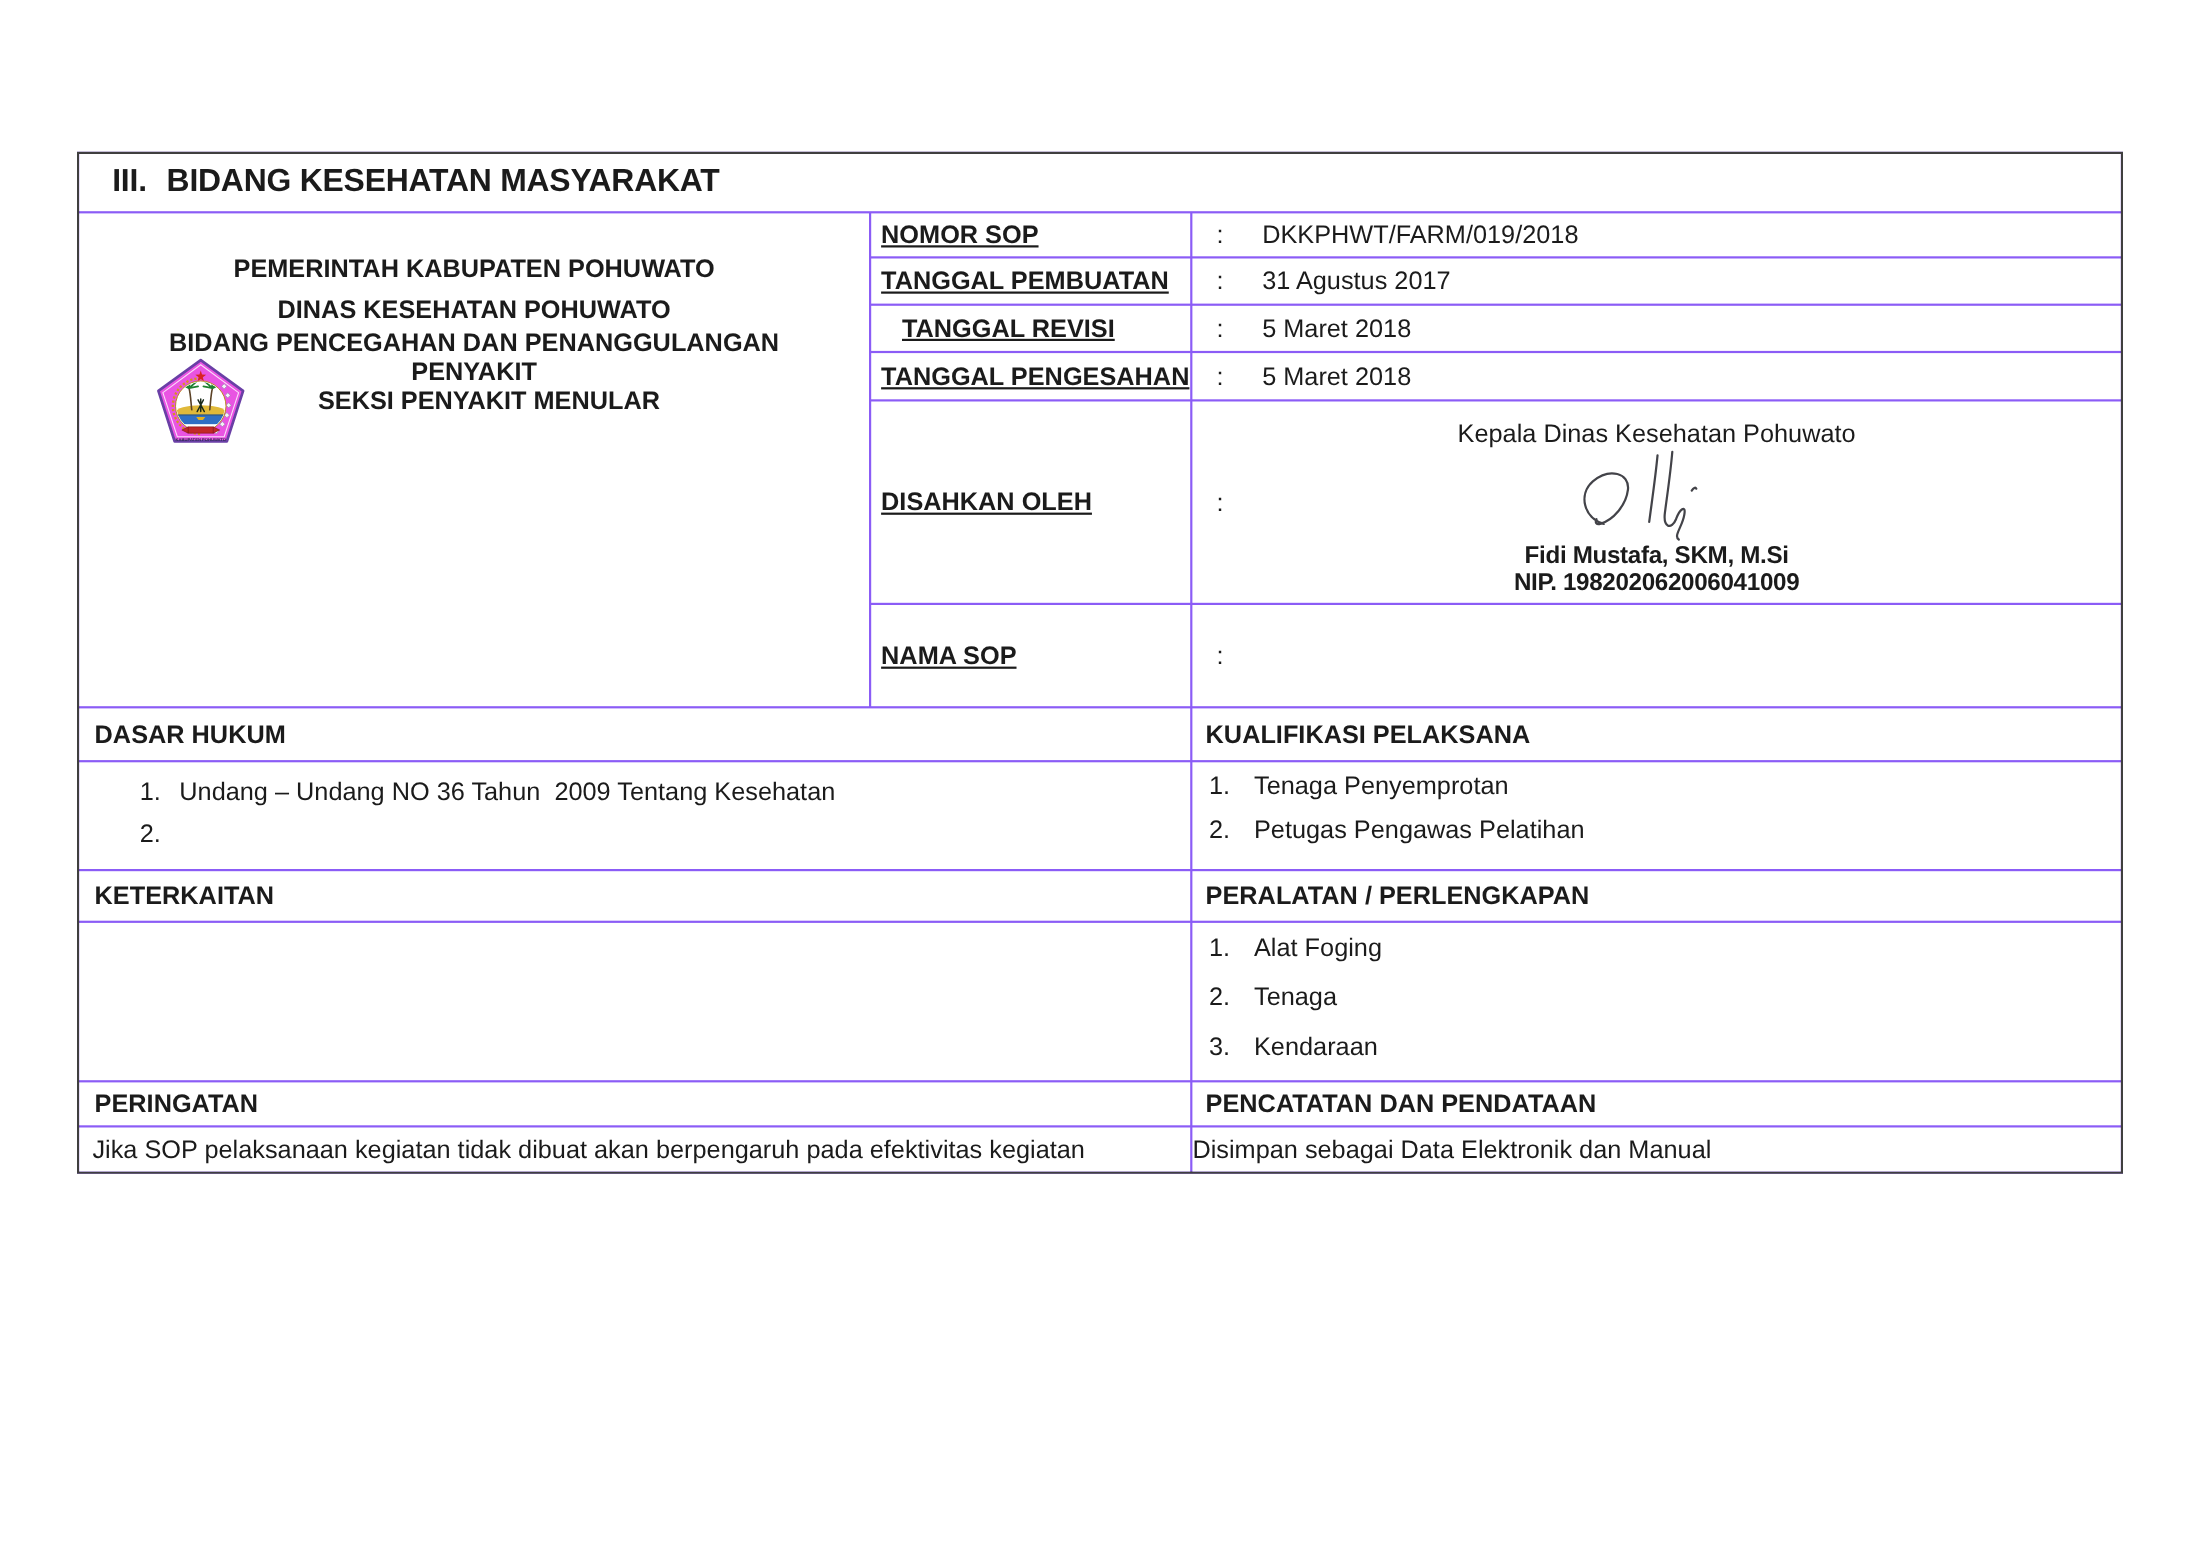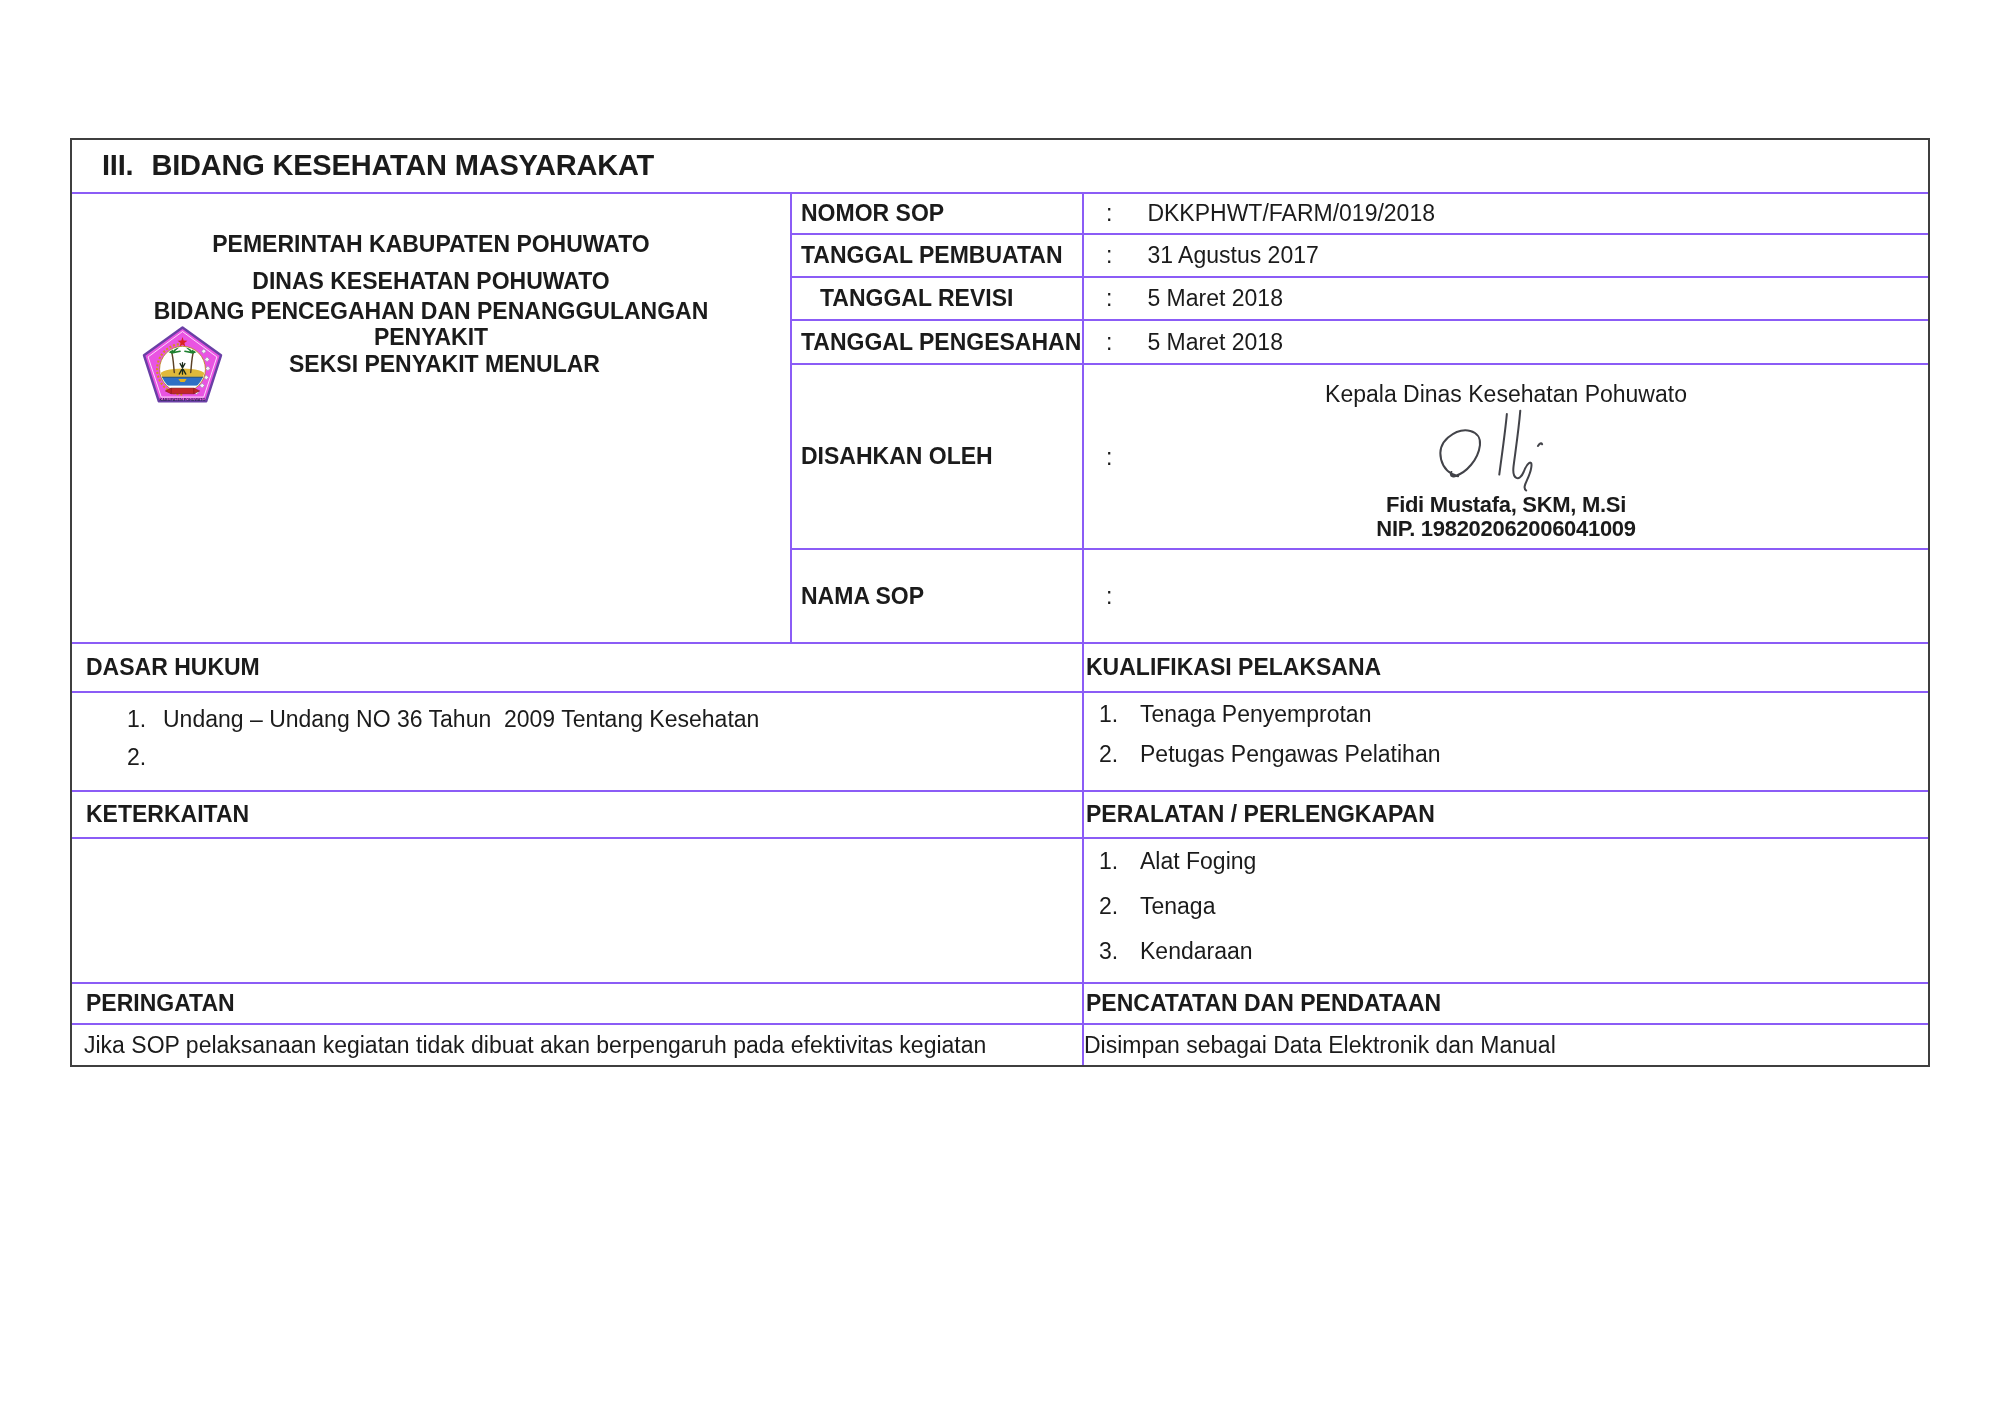--- a/index.html
+++ b/index.html
@@ -32,40 +32,40 @@
   .c-org{grid-column:1;grid-row:2/8;position:relative;text-align:center;
          font-weight:bold;padding-top:37px;}
   .org-line{line-height:26px;}
   .org-line.l2{margin-top:11px;}
   .org-line.l3{margin-top:4px;}
   .org-line.l4{margin-top:0;}
   .org-line.l5{margin-top:1px;margin-left:27px;}
   .logo-box{position:absolute;left:68px;top:131px;width:85px;height:90px;}
 
   
-  .lab{display:flex;align-items:center;padding-left:9px;font-weight:bold;}
+  .lab{display:flex;align-items:center;padding-left:9px;font-weight:bold;text-decoration:underline;}
   .val{display:flex;align-items:center;}
   .val .colon{margin-left:22px;}
   .val .vtext{margin-left:35px;white-space:pre-wrap;}
 
   
   .c-disahkan{position:relative;display:flex;flex-direction:column;align-items:center;
               padding-top:16px;}
   .c-disahkan .colon{position:absolute;left:22px;top:50%;transform:translateY(-50%);}
   .appr-title{line-height:26px;}
   .sig-wrap{height:84px;margin-top:2px;}
   .appr-name{font-weight:bold;font-size:22px;line-height:24px;letter-spacing:-0.3px;}
   .appr-nip{font-weight:bold;font-size:22px;line-height:24px;letter-spacing:-0.3px;}
 
   
   .lspan{grid-column:1/3;}
   .rcol{grid-column:3;}
   .sec-h{display:flex;align-items:center;font-weight:bold;}
   .sec-h.left{padding-left:14px;}
-  .sec-h.right{padding-left:2px;}
+  .sec-h.right{padding-left:12px;}
   .list-cell{display:block;}
   .list-cell.left{padding-top:13px;}
   .list-cell.kual{padding-top:8px;}
   .list-cell.peralatan{padding-top:9px;}
   .li{display:flex;line-height:26px;}
   .li .num{flex:0 0 auto;}
   .left-list .num{margin-left:55px;width:36px;}
   .right-list .num{margin-left:15px;width:41px;}
   .li .itext{white-space:pre-wrap;}
   .li.gap12{margin-top:12px;}

